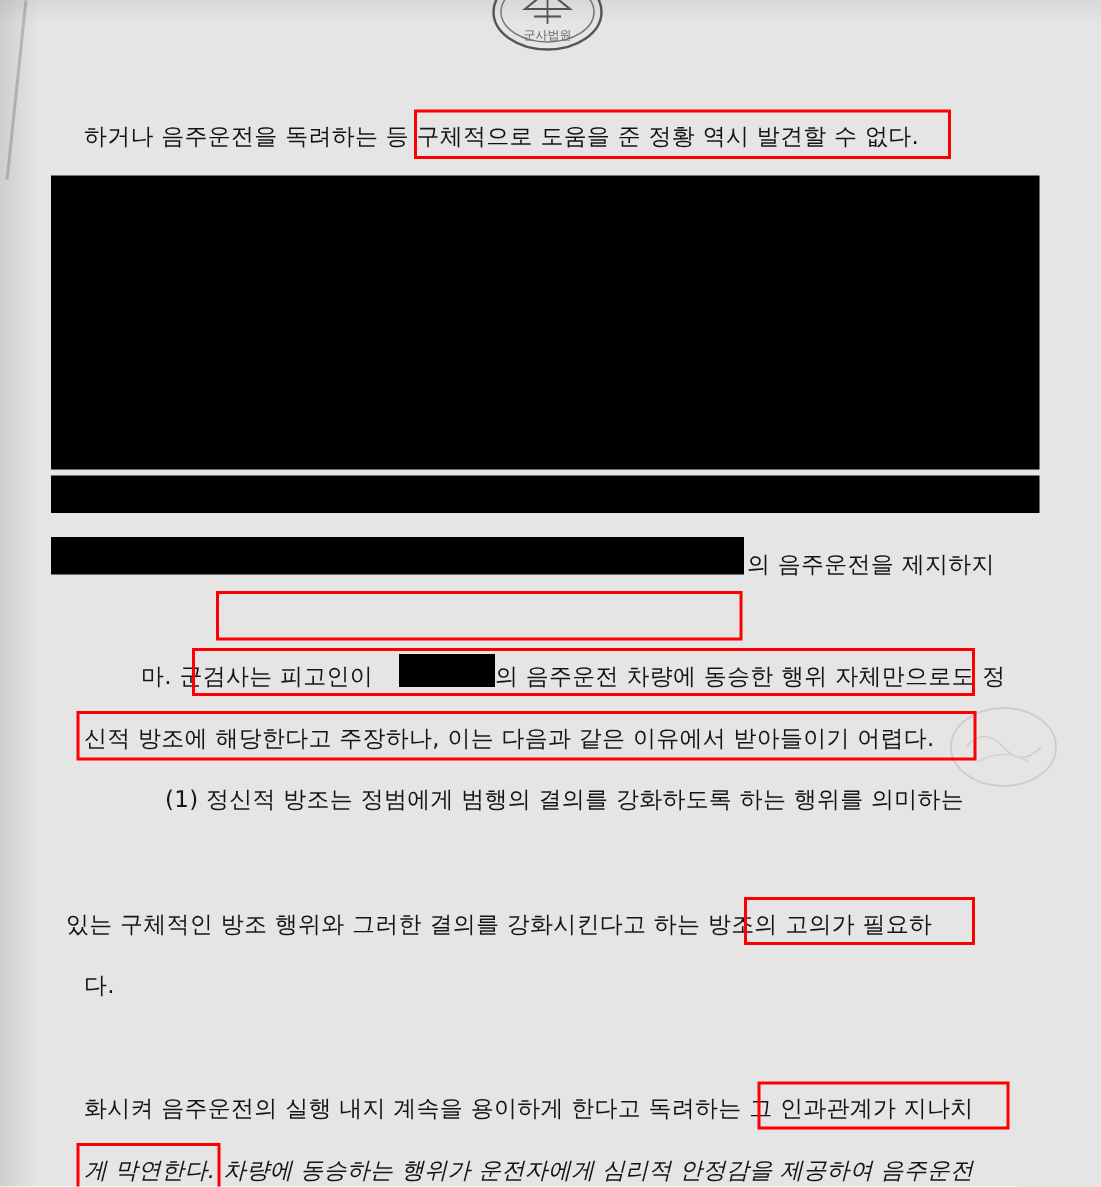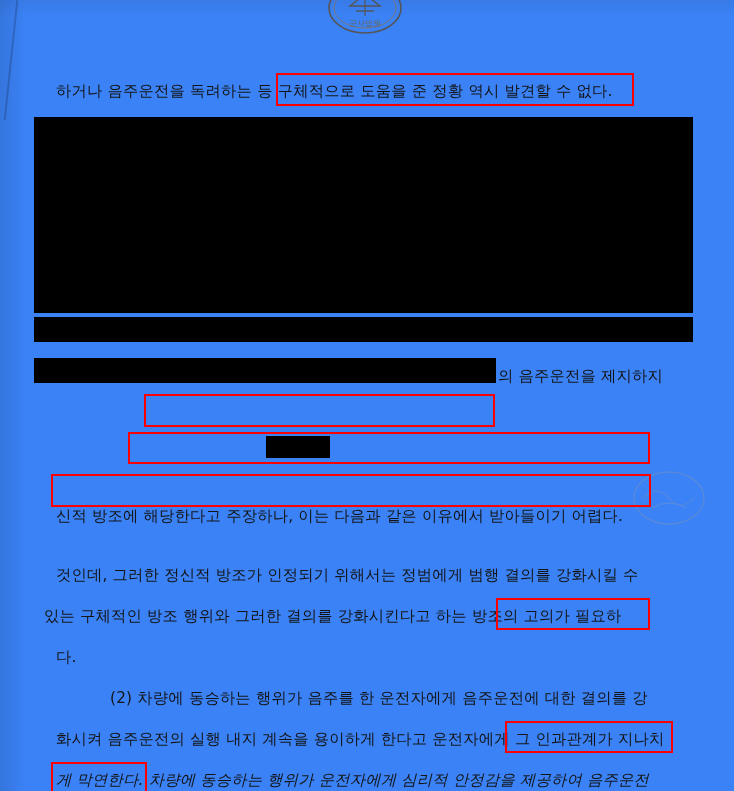--- a/index.html
+++ b/index.html
@@ -12,21 +12,21 @@
     height: 791px;
     position: relative;
     font-family: "DejaVu Sans", sans-serif;
     color: #111111;
     overflow: hidden;
   }
 
   .page {
     position: absolute;
     inset: 0;
-    background: #3b82f6;
+    background: #e5e5e5;
   }
 
   
   .scan-edge-left {
     position: absolute;
     left: 0; top: 0; bottom: 0;
     width: 26px;
     background: linear-gradient(to right, rgba(0,0,0,0.10), rgba(0,0,0,0));
     pointer-events: none;
   }
@@ -118,34 +118,35 @@
       <path d="M14 30 q12 -14 25 0 q12 14 25 0" fill="none" stroke="#999" stroke-width="1.1"></path>
       <path d="M22 40 q17 -10 34 0" fill="none" stroke="#aaa" stroke-width="1"></path>
     </svg>
   </div>
 
   <div class="line" style="left:498px; top:365px;">의 음주운전을 제지하지</div>
 
   <div class="line" style="left:56px; top:80px;">하거나 음주운전을 독려하는 등 구체적으로 도움을 준 정황 역시 발견할 수 없다.</div>
 
 
+  <div class="line" style="left:94px; top:440px;">마. 군검사는 피고인이</div>
 
+  <div class="line" style="left:330px; top:440px;">의 음주운전 차량에 동승한 행위 자체만으로도 정</div>
 
-  <div class="line" style="left:56px; top:481px;margin-top:24px;">신적 방조에 해당한다고 주장하나, 이는 다음과 같은 이유에서 받아들이기 어렵다.</div>
+  <div class="line" style="left:56px; top:481px;">신적 방조에 해당한다고 주장하나, 이는 다음과 같은 이유에서 받아들이기 어렵다.</div>
 
+  <div class="line" style="left:110px; top:522px;">(1) 정신적 방조는 정범에게 범행의 결의를 강화하도록 하는 행위를 의미하는</div>
 
-  <div class="line" style="left:56px; top:564px;">것인데, 그러한 정신적 방조가 인정되기 위해서는 정범에게 범행 결의를 강화시킬 수</div>
 
   <div class="line" style="left:44px; top:605px;">있는 구체적인 방조 행위와 그러한 결의를 강화시킨다고 하는 방조의 고의가 필요하</div>
 
   <div class="line" style="left:56px; top:646px;">다.</div>
 
-  <div class="line" style="left:110px; top:687px;">(2) 차량에 동승하는 행위가 음주를 한 운전자에게 음주운전에 대한 결의를 강</div>
 
-  <div class="line" style="left:56px; top:728px;">화시켜 음주운전의 실행 내지 계속을 용이하게 한다고 운전자에게 그 인과관계가 지나치</div>
+  <div class="line" style="left:56px; top:728px;">화시켜 음주운전의 실행 내지 계속을 용이하게 한다고 독려하는 그 인과관계가 지나치</div>
 
   <div class="line" style="left:56px; top:769px;font-style:italic;">게 막연한다. 차량에 동승하는 행위가 운전자에게 심리적 안정감을 제공하여 음주운전</div>
 
   <div class="redact" style="left:34px; top:117px; width:659px; height:196px;"></div>
 
   <div class="redact" style="left:34px; top:317px; width:659px; height:25px;"></div>
 
   <div class="redact" style="left:34px; top:358px; width:462px; height:25px;"></div>
 
   <div class="redact" style="left:266px; top:436px; width:64px; height:22px;"></div>

